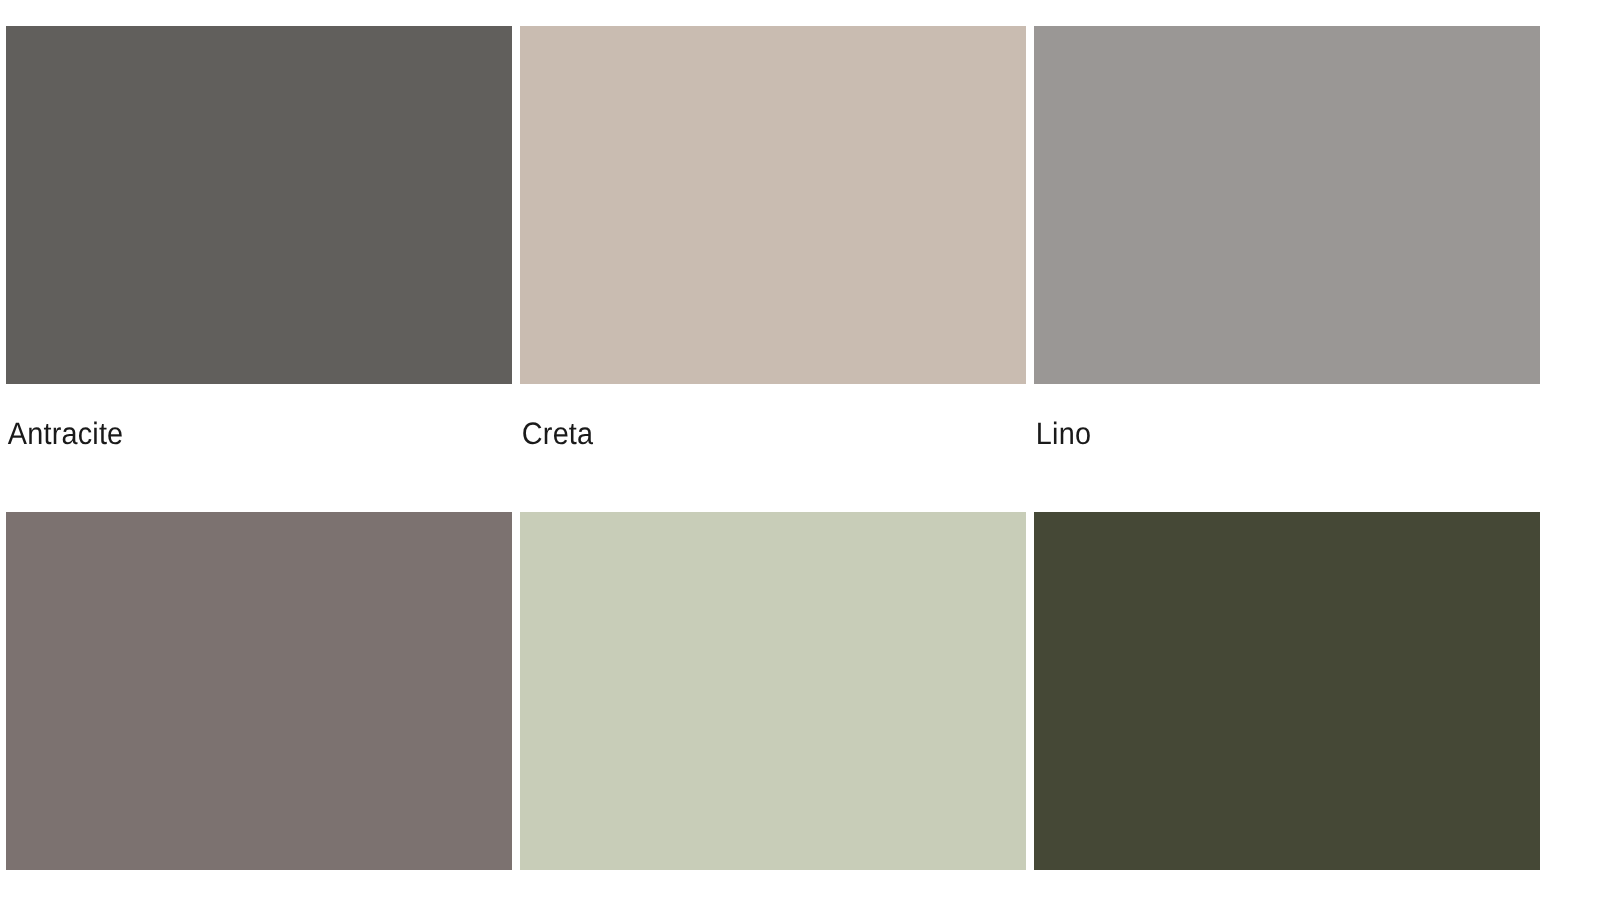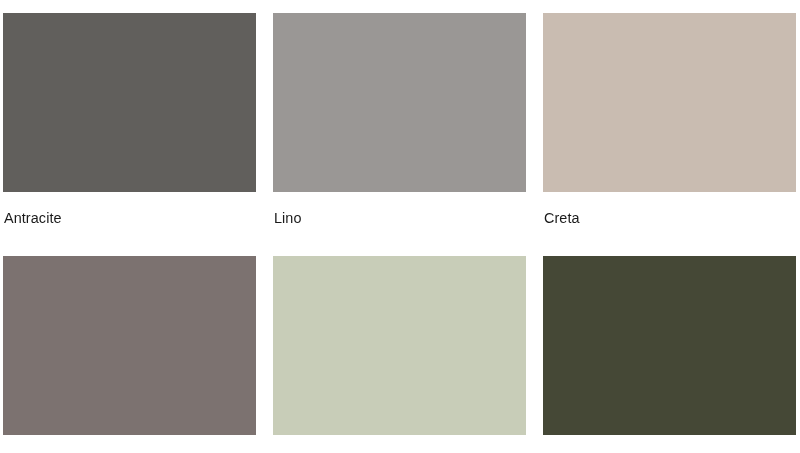--- a/index.html
+++ b/index.html
@@ -20,21 +20,21 @@
     width: 800px;
     height: 453px;
     background: #ffffff;
     box-sizing: border-box;
     padding: 13px 10px 0 3px;
   }
 
   .swatch-row {
     display: flex;
     width: 787px;
-    gap: 17px;
+    gap: 4px;
   }
 
   .swatch-row + .swatch-row {
     margin-top: 1px;
   }
 
   .swatch-cell {
     width: 253px;
     display: flex;
     flex-direction: column;
@@ -67,27 +67,27 @@
 <div class="palette">
 
   <div class="swatch-row">
 
     <div class="swatch-cell">
       <span class="swatch-chip" style="background-color: rgb(97, 95, 92);"></span>
       <span class="swatch-label" style="color: rgb(26, 26, 26);">Antracite</span>
     </div>
 
     <div class="swatch-cell">
-      <span class="swatch-chip" style="background-color: rgb(154, 151, 149);"></span>
-      <span class="swatch-label" style="color: rgb(26, 26, 26);">Lino</span>
+      <span class="swatch-chip" style="background-color: rgb(201, 188, 177);"></span>
+      <span class="swatch-label" style="color: rgb(26, 26, 26);">Creta</span>
     </div>
 
     <div class="swatch-cell">
-      <span class="swatch-chip" style="background-color: rgb(201, 188, 177);"></span>
-      <span class="swatch-label" style="color: rgb(26, 26, 26);">Creta</span>
+      <span class="swatch-chip" style="background-color: rgb(154, 151, 149);"></span>
+      <span class="swatch-label" style="color: rgb(26, 26, 26);">Lino</span>
     </div>
 
   </div>
 
   <div class="swatch-row">
 
     <div class="swatch-cell">
       <span class="swatch-chip" style="background-color: rgb(124, 114, 112);"></span>
       <span class="swatch-label" style="color: rgb(26, 26, 26);">Tortora</span>
     </div>

